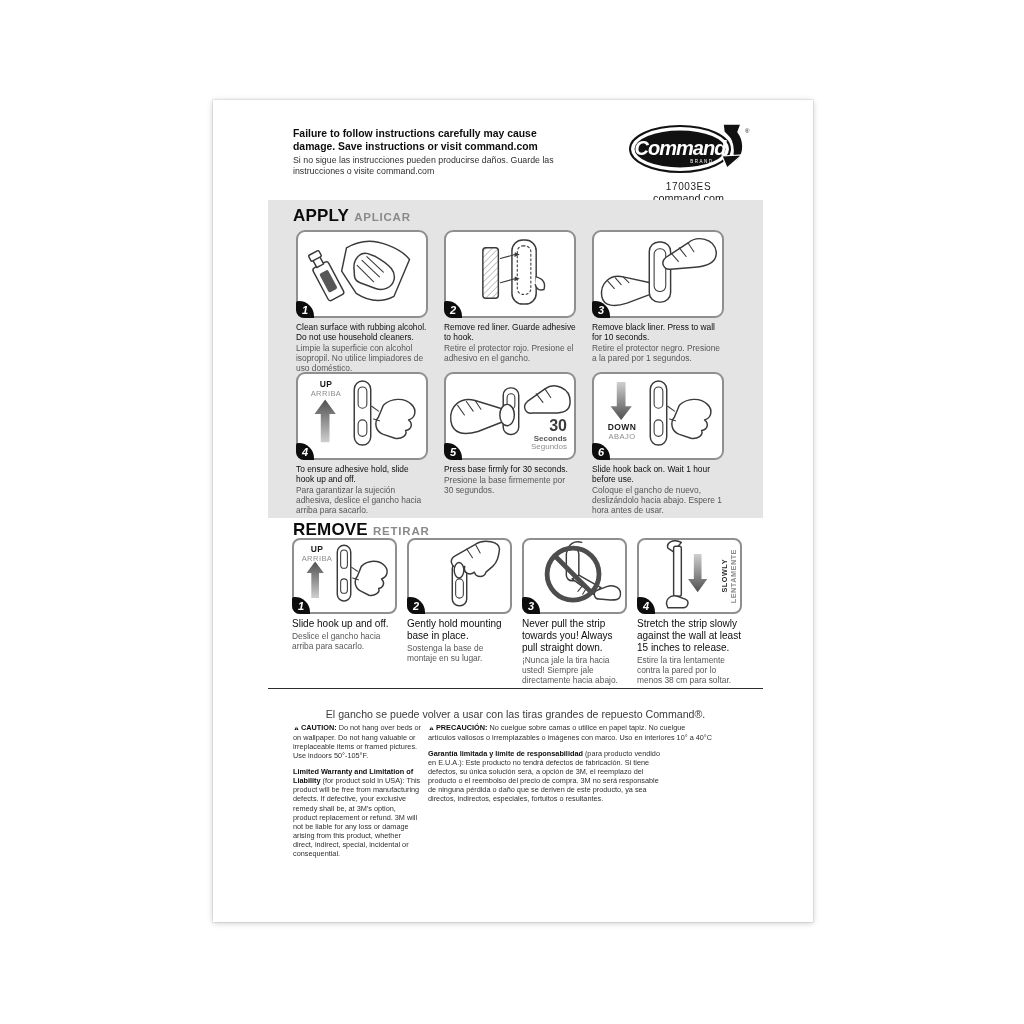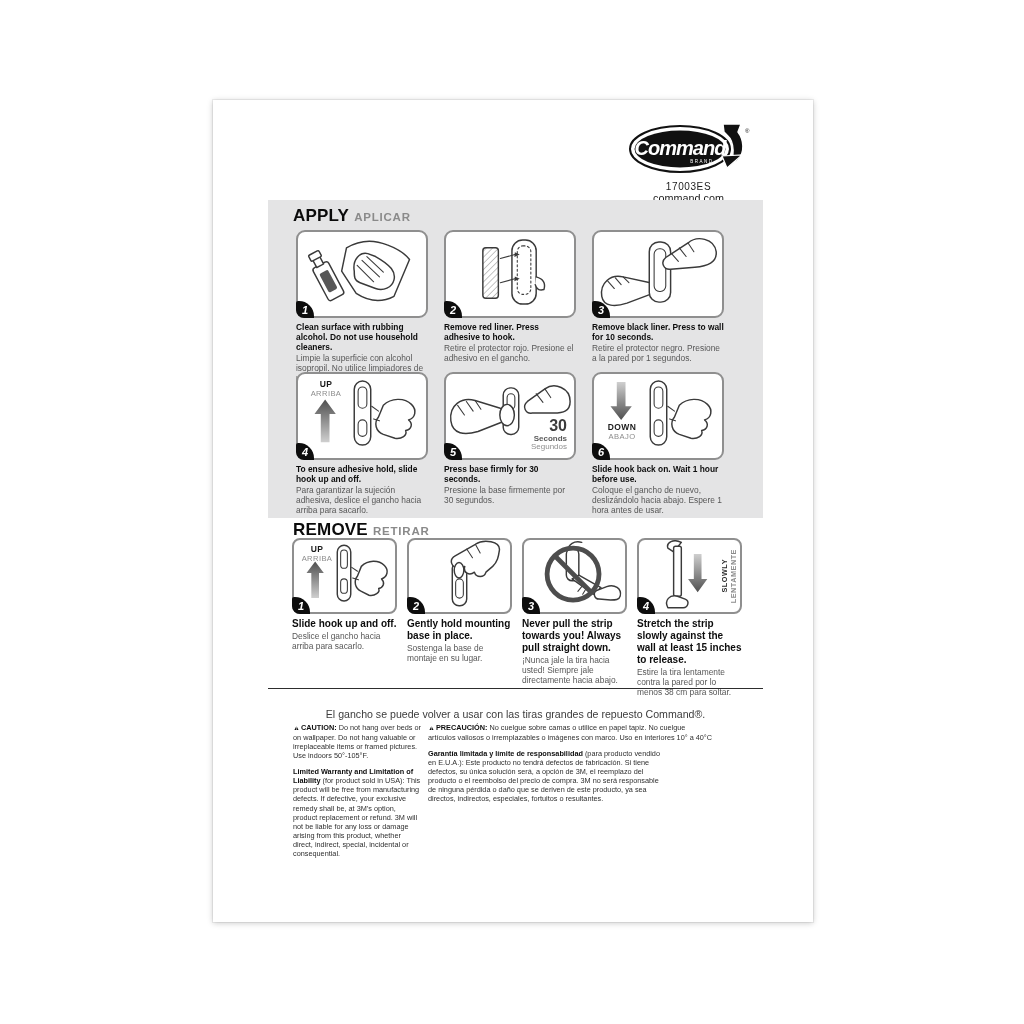--- a/index.html
+++ b/index.html
@@ -33,21 +33,21 @@
   .figure{
     position:relative;width:128px;height:84px;background:#fff;
     border:2px solid #8f8f8f;border-radius:9px;
   }
   .figure svg{position:absolute;left:0;top:0;width:100%;height:100%;}
   .badge{
     position:absolute;left:-2px;bottom:-2px;width:18px;height:17px;background:#0d0d0d;
     border-radius:2px 15px 0 8px;color:#fff;font-weight:bold;font-style:italic;
     display:flex;align-items:center;justify-content:center;font-size:11px;z-index:3;
   }
-  .cap-en{margin:4px 0 0 0;font-weight:bold;font-size:8.4px;line-height:1.2;color:#0d0d0d;}
+  .cap-en{margin:4px 0 0 0;font-weight:normal;font-size:8.4px;line-height:1.2;color:#0d0d0d;}
   .cap-es{margin:1px 0 0 0;font-size:8.4px;line-height:1.2;color:#575757;}
   
   .ovl{position:absolute;z-index:2;text-align:center;}
   .dir-en{display:block;font-weight:bold;font-size:8.5px;color:#1a1a1a;letter-spacing:.4px;}
   .dir-es{display:block;font-size:7.6px;color:#8c8c8c;letter-spacing:.4px;}
   .ovl-30{right:7px;bottom:6px;text-align:right;}
   .ovl-30 .v{display:block;font-weight:bold;font-size:16px;color:#3c3c3c;line-height:1;}
   .ovl-30 .ue{display:block;font-weight:bold;font-size:8px;color:#5a5a5a;line-height:1.2;}
   .ovl-30 .us{display:block;font-size:8px;color:#8f8f8f;line-height:1.1;}
   .vtext{position:absolute;right:2px;top:4px;bottom:4px;display:flex;align-items:center;z-index:2;}
@@ -90,20 +90,24 @@
     </linearGradient>
     <pattern id="hatch" width="4.5" height="4.5" patternUnits="userSpaceOnUse" patternTransform="rotate(45)">
       <rect width="4.5" height="4.5" fill="#fff"></rect>
         <line x1="0" y1="0" x2="0" y2="4.5" stroke="#9a9a9a" stroke-width="1.2"></line>
     </pattern>
   </defs>
 </svg>
 
 <div class="page">
 
+  <div class="hdr-warning">
+    <div class="en">Failure to follow instructions carefully may cause damage. Save instructions or visit command.com</div>
+    <div class="es">Si no sigue las instrucciones pueden producirse daños. Guarde las instrucciones o visite command.com</div>
+  </div>
 
   <div class="logo-block">
     <svg width="122" height="60" viewBox="0 0 122 60">
       <ellipse cx="52" cy="29" rx="50" ry="23" fill="#fff" stroke="#111" stroke-width="2"></ellipse>
       <ellipse cx="52" cy="29" rx="45.5" ry="18.5" fill="#111"></ellipse>
       <text x="52" y="35" text-anchor="middle" font-family="Liberation Sans, sans-serif" font-size="20" font-style="italic" font-weight="bold" fill="#fff" letter-spacing="-1">Command</text>
       <text x="74" y="43" text-anchor="middle" font-family="Liberation Sans, sans-serif" font-size="4.5" fill="#fff" letter-spacing="1.5">BRAND</text>
       <g>
         <path d="M95 4 L113 4 L110 12 C116 20 117 32 110 40 L100 47 C107 38 107 22 99 15 L96 12 Z" fill="#111" stroke="#fff" stroke-width="1.4"></path>
         <path d="M114 35 L99 48 L94 36 Z" fill="#111" stroke="#fff" stroke-width="1.2"></path>
@@ -151,21 +155,21 @@
             <path class="ln" d="M93 46 q11 3 8 13 q-7 2 -9 -5"></path>
             <path class="ln-t" d="M56 27 L71 23"></path>
               <path class="dk" d="M71 20.5 L76 23 L70.5 25.5 Z"></path>
             <path class="ln-t" d="M56 52 L71 48"></path>
               <path class="dk" d="M71 45.5 L76 48 L70.5 50.5 Z"></path>
           </svg>
           <div class="badge">
               <span>2</span>
             </div>
         </div>
-        <p class="cap-en">Remove red liner. Press adhesive to hook.</p>
+        <p class="cap-en">Remove red liner. Guarde adhesive to hook.</p>
         <p class="cap-es">Retire el protector rojo. Presione el adhesivo en el gancho.</p>
       </div>
 
       <div class="step">
         <div class="figure">
           <svg viewBox="0 0 132 86">
             <path class="ln" d="M8 66 C6 52 17 43 30 46 L58 52 C64 54 64 62 58 64 L34 73 C22 77 10 77 8 66 Z"></path>
             <path class="ln-t" d="M30 46 L36 52 M22 47 L28 54 M14 50 L21 58"></path>
             <rect class="ln" x="57" y="10" width="22" height="62" rx="10"></rect>
             <rect class="ln-t" x="62" y="17" width="12" height="44" rx="5.5"></rect>

